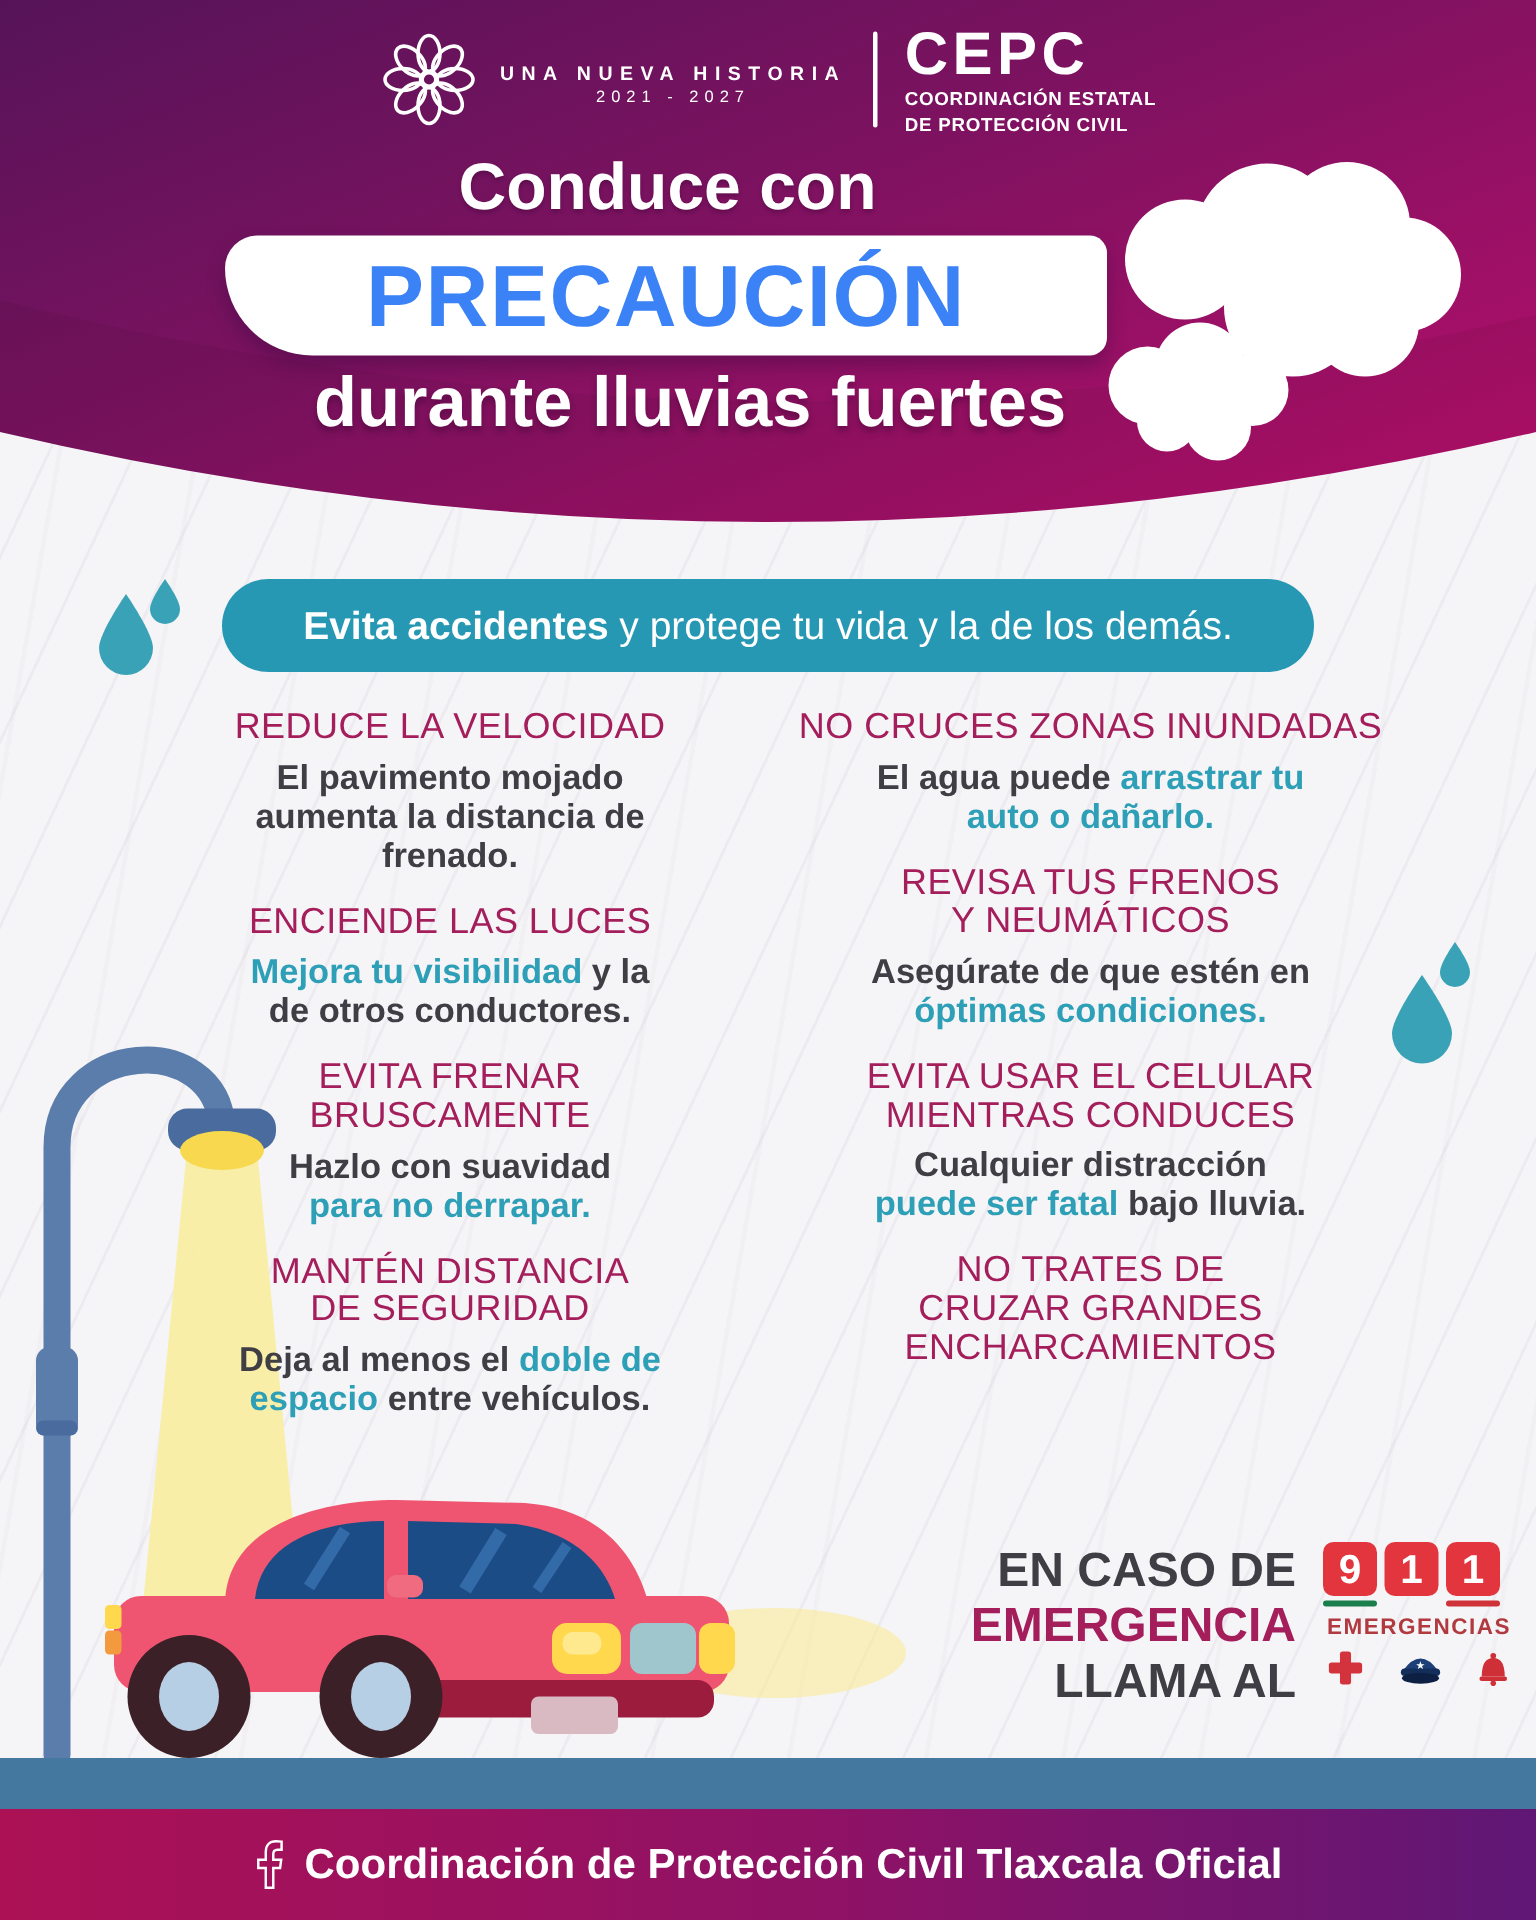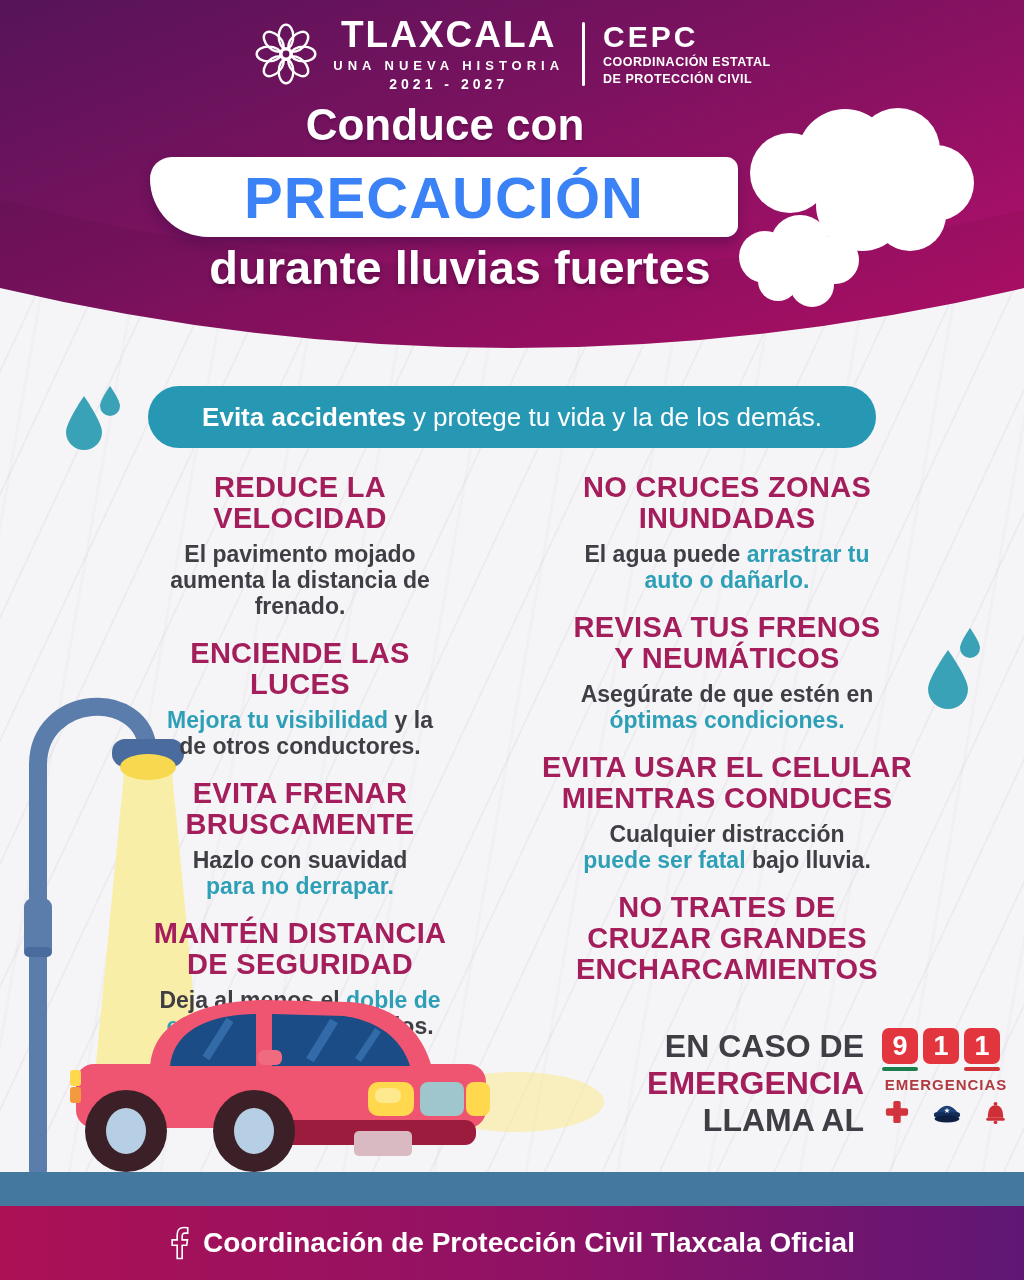--- a/index.html
+++ b/index.html
@@ -10,23 +10,23 @@
       repeating-linear-gradient(100deg, rgba(205,200,215,0.10) 0 3px, transparent 3px 90px),
       #f5f4f6;}
   
   .header-bg{position:absolute;left:0;top:0;z-index:1;}
   .logo-row{position:absolute;left:0;top:16px;width:1024px;display:flex;justify-content:center;align-items:center;z-index:3;color:#fff;}
   .flower{margin-right:14px;}
   .logo-block{display:flex;flex-direction:column;}
   .logo-block.tlax{align-items:center;text-align:center;}
   .logo-block.cepc{align-items:flex-start;text-align:left;}
   .logo-title{font-size:37px;font-weight:bold;letter-spacing:2px;line-height:1;}
-  .logo-title.cepc-t{font-size:30px;letter-spacing:3px;}
+  .logo-title.cepc-t{font-size:40px;letter-spacing:3px;}
   .logo-sub{font-size:13px;font-weight:bold;letter-spacing:5px;margin-top:5px;}
-  .logo-years{font-size:14px;font-weight:bold;letter-spacing:4px;margin-top:3px;}
+  .logo-years{font-size:11px;font-weight:normal;letter-spacing:4px;margin-top:3px;}
   .logo-sub2{font-size:12.5px;font-weight:bold;letter-spacing:0.5px;margin-top:3px;}
   .logo-divider{width:3px;height:64px;background:#fff;border-radius:2px;margin:0 18px;}
   .title1{position:absolute;left:150px;top:100px;width:590px;text-align:center;color:#fff;
     font-size:44px;font-weight:bold;z-index:3;text-shadow:0 2px 3px rgba(40,0,40,.3);}
   .title-band{position:absolute;left:150px;top:157px;width:588px;height:80px;background:#fff;
     border-radius:26px 14px 14px 70px;z-index:3;display:flex;align-items:center;justify-content:center;
     box-shadow:0 7px 12px rgba(50,10,60,.35);}
   .title-band span{color:#3b82f6;font-size:58px;font-weight:bold;letter-spacing:1px;}
   .title3{position:absolute;left:135px;top:240px;width:650px;text-align:center;color:#fff;
     font-size:47px;font-weight:bold;z-index:3;text-shadow:0 3px 4px rgba(40,0,40,.35);}
@@ -35,21 +35,21 @@
   .pill{position:absolute;left:148px;top:386px;width:728px;height:62px;background:#2798b3;border-radius:32px;
     display:flex;align-items:center;justify-content:center;color:#fff;font-size:26px;z-index:3;}
   .pill .pill-bold{font-weight:bold;margin-right:7px;}
   .drops-left{position:absolute;left:62px;top:386px;z-index:3;}
   .drops-right{position:absolute;left:918px;top:628px;z-index:3;}
   
   .col{position:absolute;top:472px;text-align:center;z-index:3;}
   .col-left{left:140px;width:320px;}
   .col-right{left:527px;width:400px;}
   .tip{margin-bottom:19px;}
-  .tip-title{margin:0 0 7px 0;font-size:29px;font-weight:bold;color:#a41e5c;line-height:1.07;white-space:pre-line;letter-spacing:0.3px;}
+  .tip-title{margin:0 0 7px 0;font-size:24px;font-weight:normal;color:#a41e5c;line-height:1.07;white-space:pre-line;letter-spacing:0.3px;}
   .tip-body{margin:0;font-size:23px;font-weight:bold;color:#3f3e45;line-height:1.13;white-space:pre-line;}
   .tip-body .hl{color:#2d9fb7;}
   
   .lamp{position:absolute;left:8px;top:655px;z-index:2;}
   .car{position:absolute;left:68px;top:988px;z-index:3;}
   .road{position:absolute;left:0;top:1172px;width:1024px;height:34px;background:#44789f;z-index:2;}
   
   .emergency{position:absolute;left:610px;top:1028px;width:400px;display:flex;justify-content:flex-end;gap:18px;z-index:4;}
   .em-text{text-align:right;font-weight:bold;font-size:32px;line-height:1.16;}
   .em-gray{color:#3f3e45;}
@@ -111,21 +111,20 @@
         <g transform="rotate(270 36 36)">
             <ellipse cx="36" cy="17" rx="8" ry="13"></ellipse>
           </g>
         <g transform="rotate(315 36 36)">
             <ellipse cx="36" cy="17" rx="8" ry="13"></ellipse>
           </g>
         <circle cx="36" cy="36" r="5"></circle>
       </g>
     </svg>
     <div class="logo-block tlax">
-      <div class="logo-title">TLAXCALA</div>
       <div class="logo-sub">UNA NUEVA HISTORIA</div>
       <div class="logo-years">2021 - 2027</div>
     </div>
     <div class="logo-divider"></div>
     <div class="logo-block cepc">
       <div class="logo-title cepc-t">CEPC</div>
       <div class="logo-sub2">COORDINACIÓN ESTATAL</div>
       <div class="logo-sub2">DE PROTECCIÓN CIVIL</div>
     </div>
   </div>

